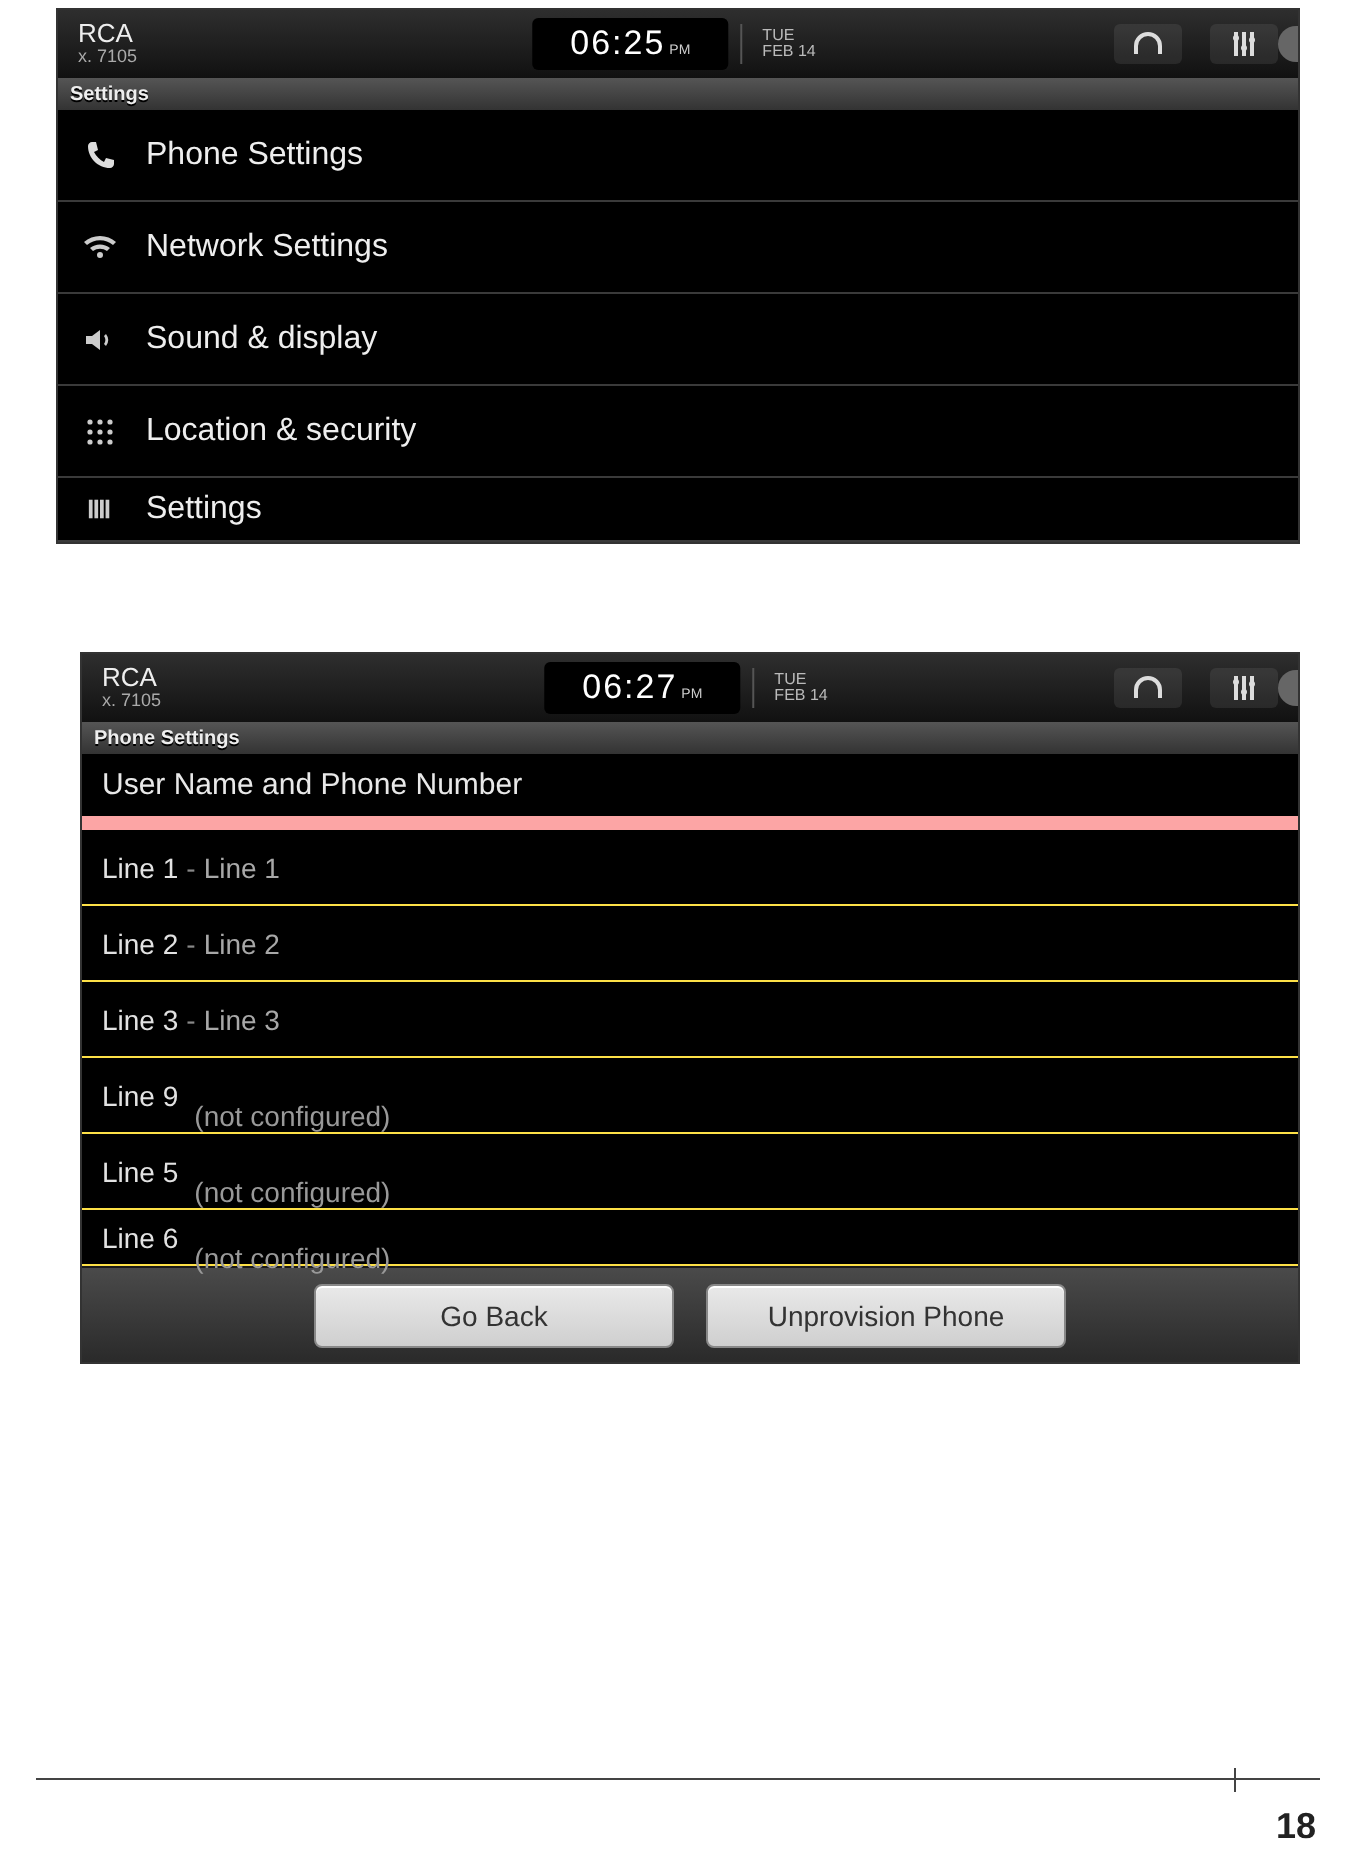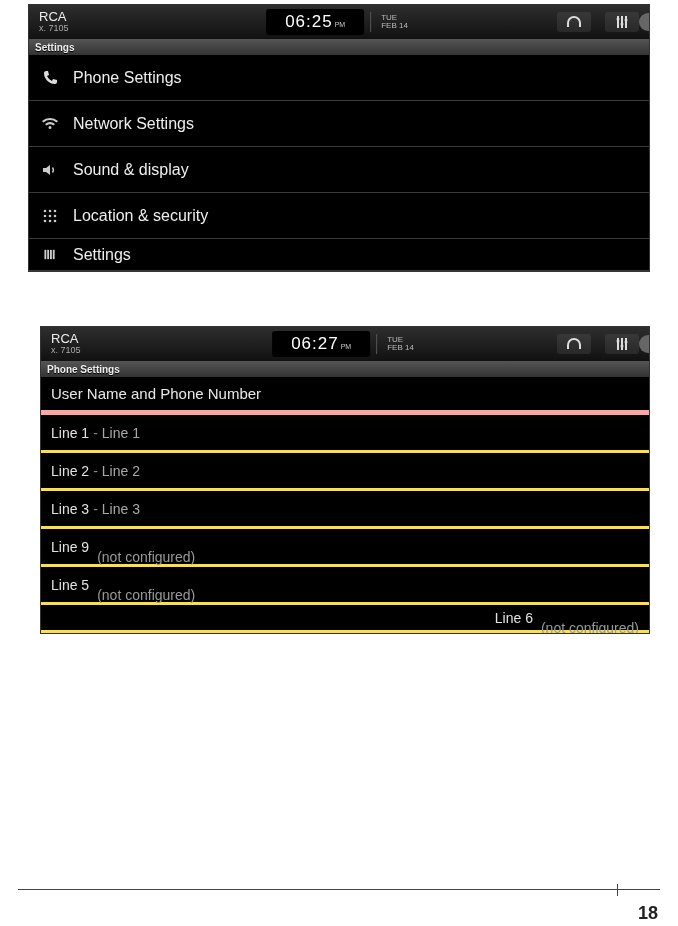--- a/index.html
+++ b/index.html
@@ -120,35 +120,35 @@
   .menu-item .mlabel { color: #eee; }
   .menu-item.privacy { height: 32px; }
   
   .lines-list { background:#000; }
   .line-header {
     height: 38px;
     display:flex; align-items:center;
     padding: 0 10px;
     color:#e8e8e8;
     font-size: 15px;
-    border-bottom:5px solid #fca5a5;
+    border-bottom:7px solid #fca5a5;
   }
   .line-item {
     height: 38px;
     display:flex; align-items:center;
     padding: 0 10px;
     color:#bdbdbd;
     font-size: 14px;
-    border-bottom:3px solid #fde047;
+    border-bottom:1px solid #fde047;
   }
   .line-item .lnum { color:#e2e2e2; }
   .line-item .sep { color:#888; margin: 0 4px;}
   .line-item .lname { color:#a8a8a8; }
   .line-item .notconf { color:#999; margin-left: 8px; margin-top: 20px; }
-  .line-item.compact { height: 28px; justify-content: flex-end; }
+  .line-item.compact { height: 28px; }
   
   .btnbar {
     height: 48px;
     background: linear-gradient(#4a4a4a,#2a2a2a);
     display:flex; align-items:center; justify-content:center;
     gap: 16px;
     border-top:1px solid #1a1a1a;
   }
   .gbtn {
     min-width: 180px;
@@ -355,19 +355,27 @@
       </div>
       <div class="line-item">
         <span class="lnum">Line 5</span>
         <span class="notconf">(not configured)</span>
       </div>
       <div class="line-item compact">
         <span class="lnum">Line 6</span>
         <span class="notconf">(not configured)</span>
       </div>
     </div>
+    <div class="btnbar">
+      <div class="gbtn">
+        <span>Go Back</span>
+      </div>
+      <div class="gbtn">
+        <span>Unprovision Phone</span>
+      </div>
+    </div>
   </div>
 
 </div>
 
 <div class="footer-line"></div>
 <div class="tick"></div>
 <div class="page-num">18</div>
 
 </body></html>

